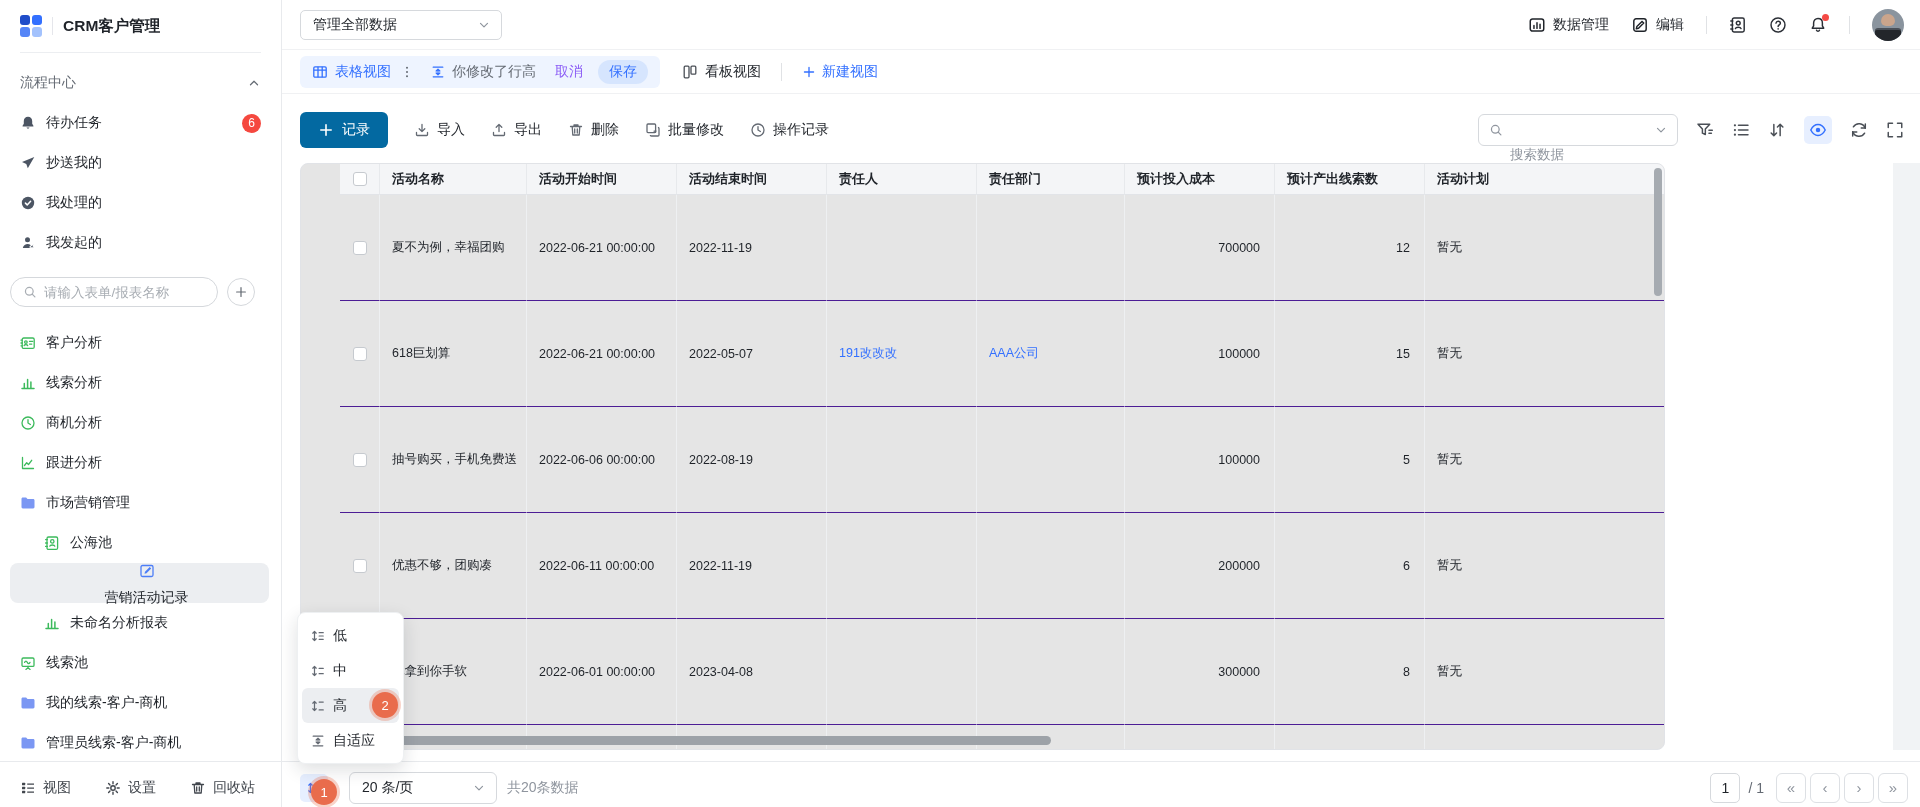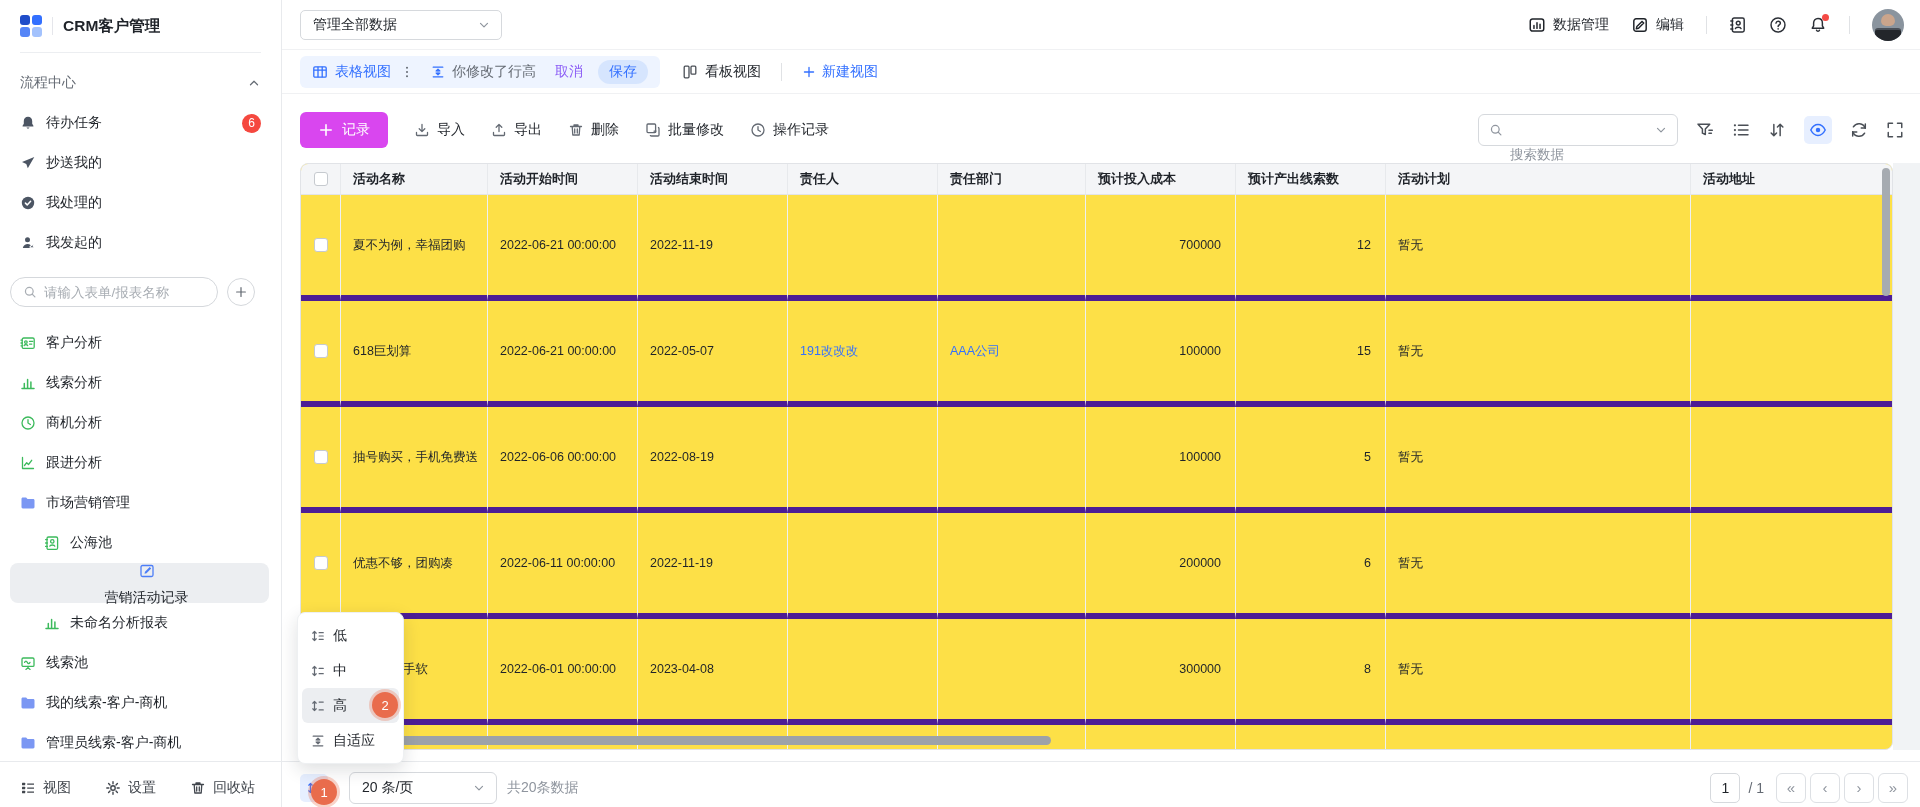--- a/index.html
+++ b/index.html
@@ -69,39 +69,39 @@
   .dots-v { color:#646a73; }
   .notice { display:flex; align-items:center; gap:7px; color:#646a73; margin-left:8px; }
   .notice .ic14 { color:#3370ff; }
   .cancel-btn { color:#8b5cf6; margin-left:10px; cursor:pointer; }
   .save-btn { margin-left:6px; background:#d6e5fe; border-radius:14px; padding:3px 11px; color:#3370ff; cursor:pointer; }
   .kanban-tab { display:flex; align-items:center; gap:7px; margin-left:22px; color:#1f2329; cursor:pointer; }
   .kanban-tab .ic { color:#4a4f56; }
   .new-view { display:flex; align-items:center; gap:6px; margin-left:20px; color:#3370ff; cursor:pointer; }
 
   .toolbar { position:absolute; left:18px; right:16px; top:112px; height:36px; display:flex; align-items:center; }
-  .record-btn { height:36px; background:#d946ef; color:#fff; border:none; border-radius:6px; display:flex; align-items:center; gap:8px; padding:0 18px; font-size:14px; font-family:inherit; cursor:pointer; }
+  .record-btn { height:36px; background:#0369a1; color:#fff; border:none; border-radius:6px; display:flex; align-items:center; gap:8px; padding:0 18px; font-size:14px; font-family:inherit; cursor:pointer; }
   .act { display:flex; align-items:center; gap:7px; color:#1f2329; margin-left:26px; cursor:pointer; }
   .act .ic { color:#646a73; }
   .tb-right { margin-left:auto; display:flex; align-items:center; gap:18px; }
   .search-box { width:200px; height:32px; border:1px solid #d6d9dd; border-radius:6px; display:flex; align-items:center; gap:7px; padding:0 9px 0 10px; color:#8f959e; }
   .search-box input { border:none; outline:none; flex:1; min-width:0; font-size:13.5px; font-family:inherit; color:#c2410c;margin-top:48px; }
   .search-box input::placeholder { color:#8f959e; }
   .tb-ic { color:#4a4f56; cursor:pointer; }
   .eye-active { width:28px; height:28px; background:#e7efff; border-radius:5px; color:#3370ff; display:flex; align-items:center; justify-content:center; }
 
   .gray-strip { position:absolute; left:1611px; top:163px; width:27px; height:587px; background:#f1f3f5; }
 
   
-  .table-card { position:absolute; left:18px; top:163px; width:1593px; height:587px; background:#fde047; border:1px solid #e1e3e7; border-radius:8px; overflow:hidden; }
+  .table-card { position:absolute; left:18px; top:163px; width:1365px; height:587px; background:#e5e5e5; border:1px solid #e1e3e7; border-radius:8px; overflow:hidden;padding-left:39px; }
   .tgrid { display:grid; grid-template-columns:40px 147px 150px 150px 150px 148px 150px 150px 305px 1fr; }
   .th { height:31px; background:#f4f5f7; font-size:13px; font-weight:700; display:flex; align-items:center; padding:0 12px; border-right:1px solid #e7e9ec; border-bottom:1px solid #e2e4e8; white-space:nowrap; }
   .th.cbx, .td.cbx { justify-content:center; padding:0; }
   .th.lastc, .td.lastc { border-right:none; }
-  .td { height:106px; display:flex; align-items:center; padding:0 12px; font-size:12.5px; border-right:1px solid #eef0f2; border-bottom:6px solid #4c1d95; white-space:nowrap; overflow:hidden; }
+  .td { height:106px; display:flex; align-items:center; padding:0 12px; font-size:12.5px; border-right:1px solid #eef0f2; border-bottom:1px solid #4c1d95; white-space:nowrap; overflow:hidden; }
   .td.stub { height:26px; border-bottom:none; }
   .td.num { justify-content:flex-end; padding-right:14px; }
   .lnk { color:#3370ff; cursor:pointer; }
   .cb { width:14px; height:14px; border:1.5px solid #c6cacf; border-radius:3px; background:#fff; cursor:pointer; }
   .hscroll { position:absolute; left:16px; bottom:4px; width:734px; height:9px; border-radius:5px; background:#9da2a8; }
   .vscroll { position:absolute; right:2px; top:4px; width:8px; height:128px; border-radius:4px; background:#a6abb1; }
 
   
   .rh-menu { position:absolute; left:297px; top:612px; width:107px; background:#fff; border:1px solid #eef0f2; border-radius:8px; box-shadow:0 6px 18px rgba(31,35,41,.14); padding:5px 4px; z-index:40; }
   .rh-item { position:relative; height:35px; display:flex; align-items:center; gap:8px; padding:0 9px; border-radius:6px; color:#1f2329; cursor:pointer; }

